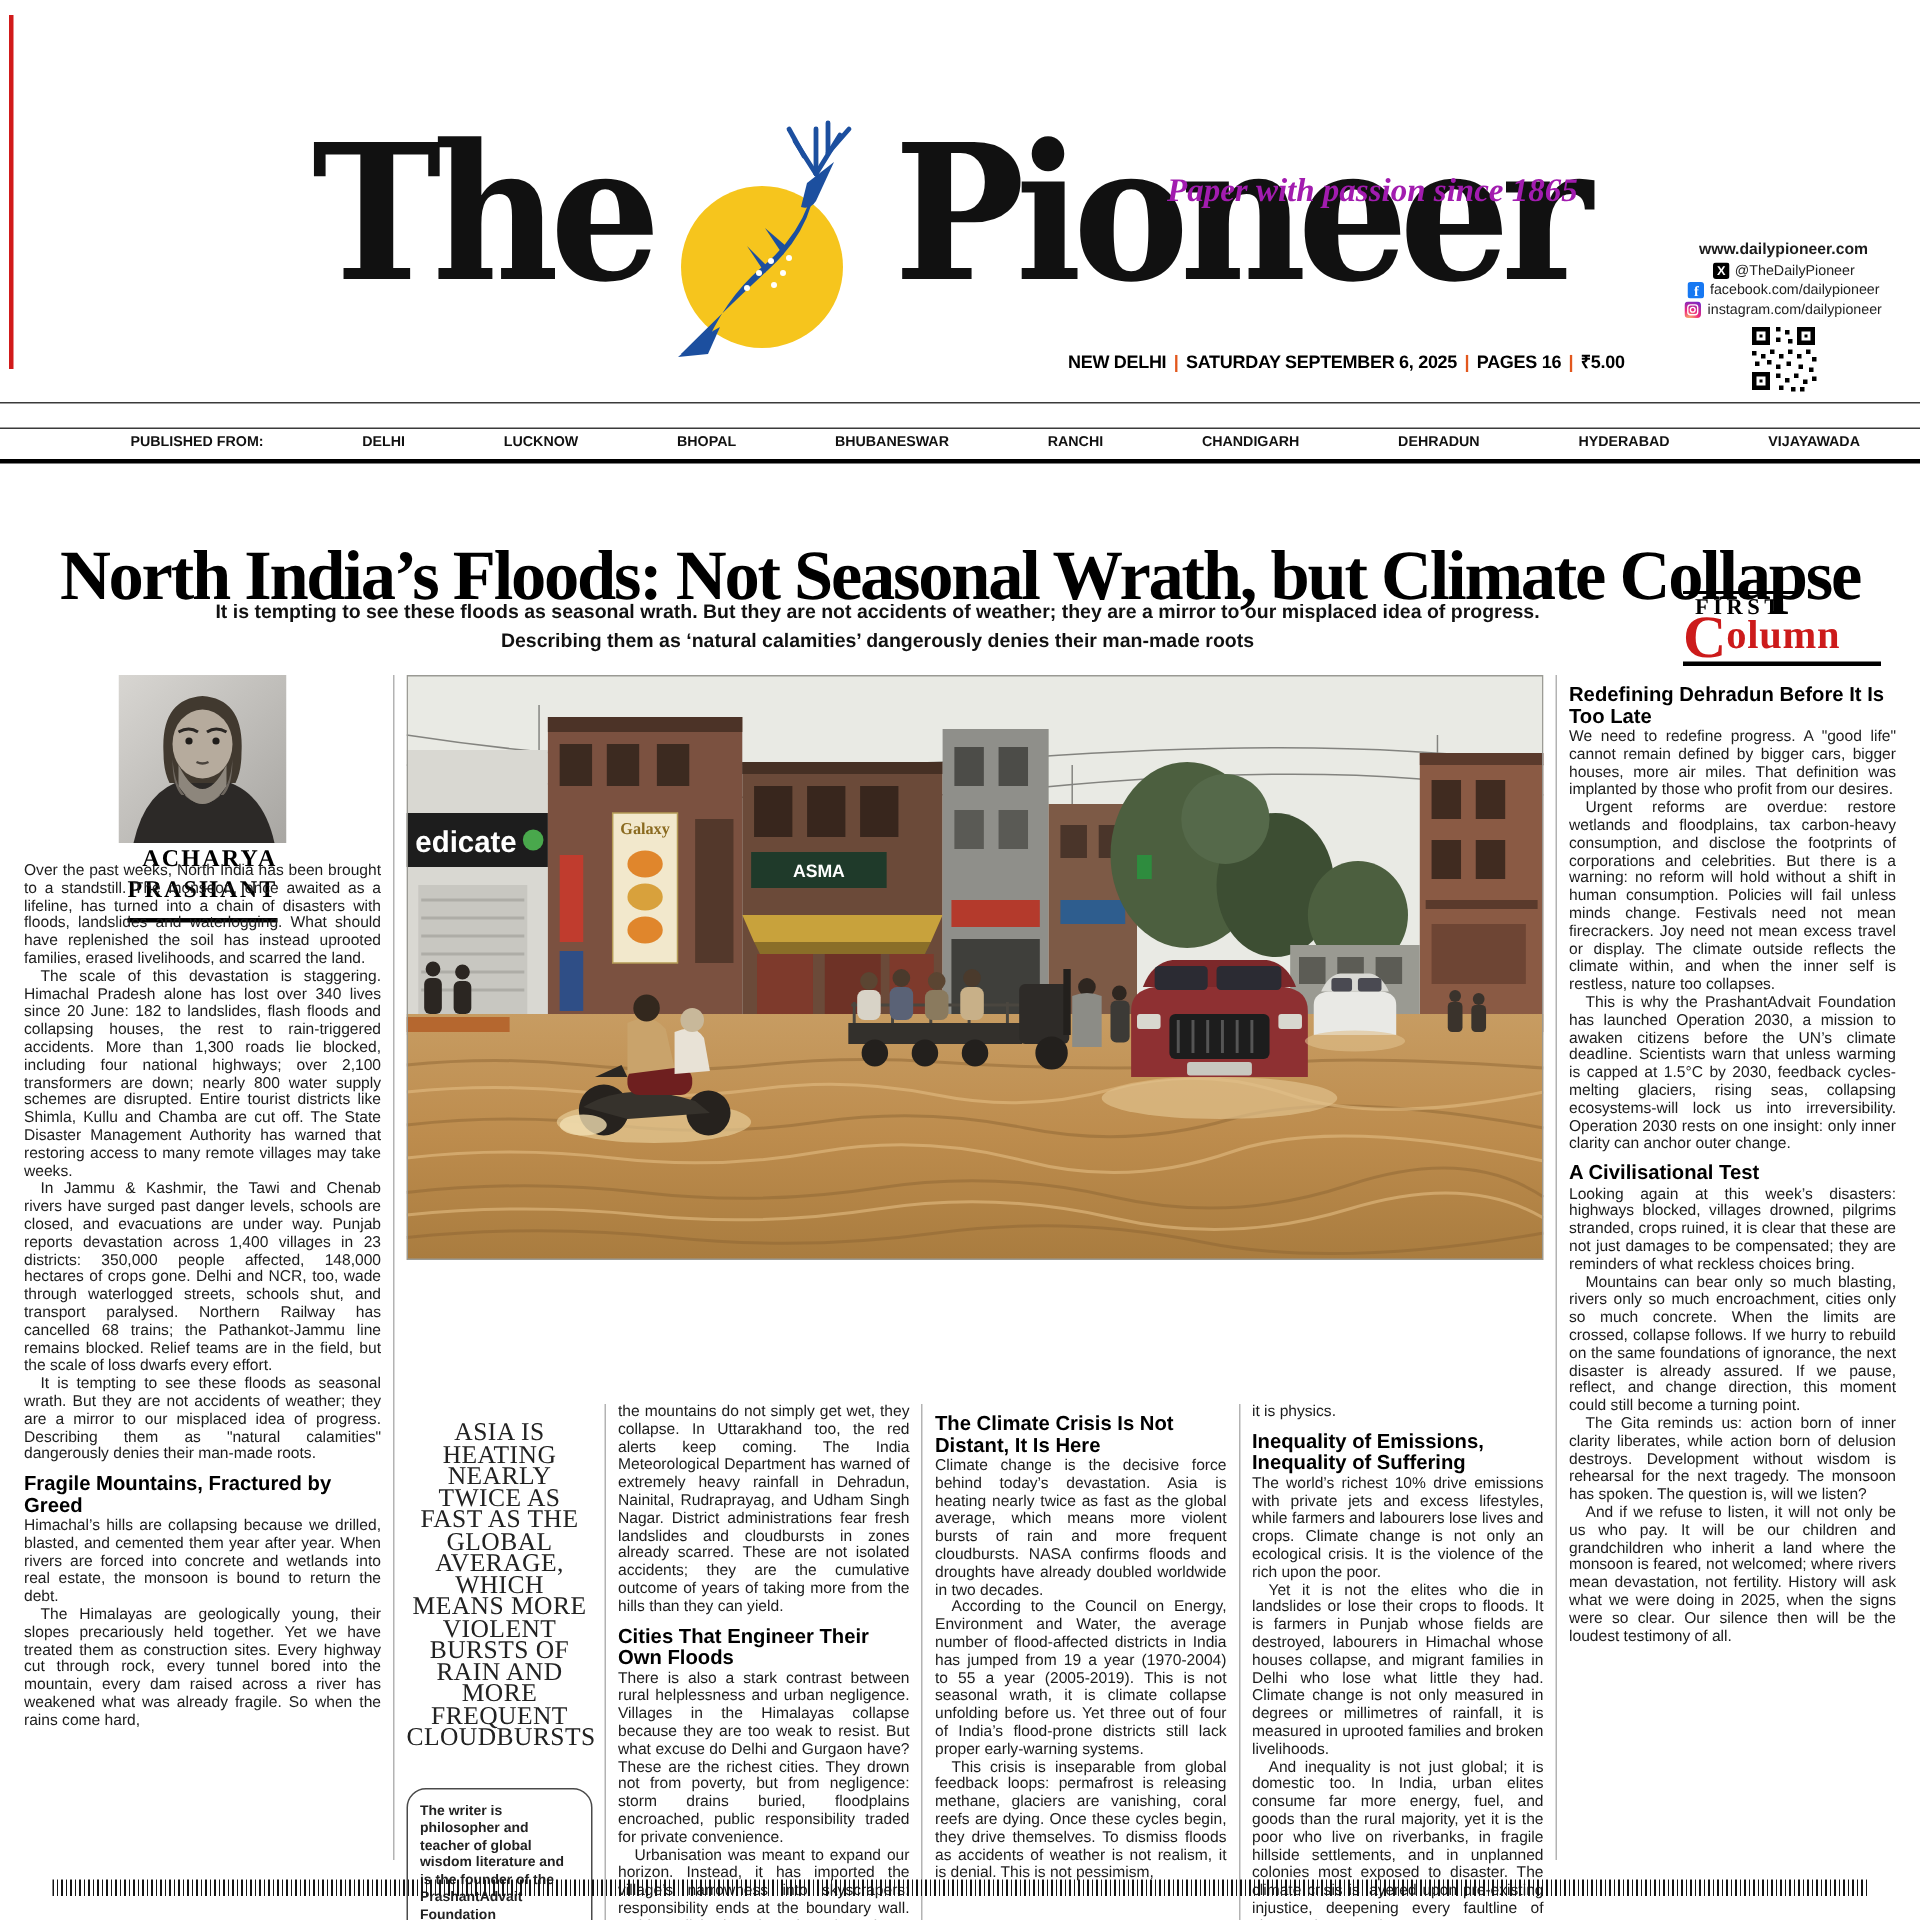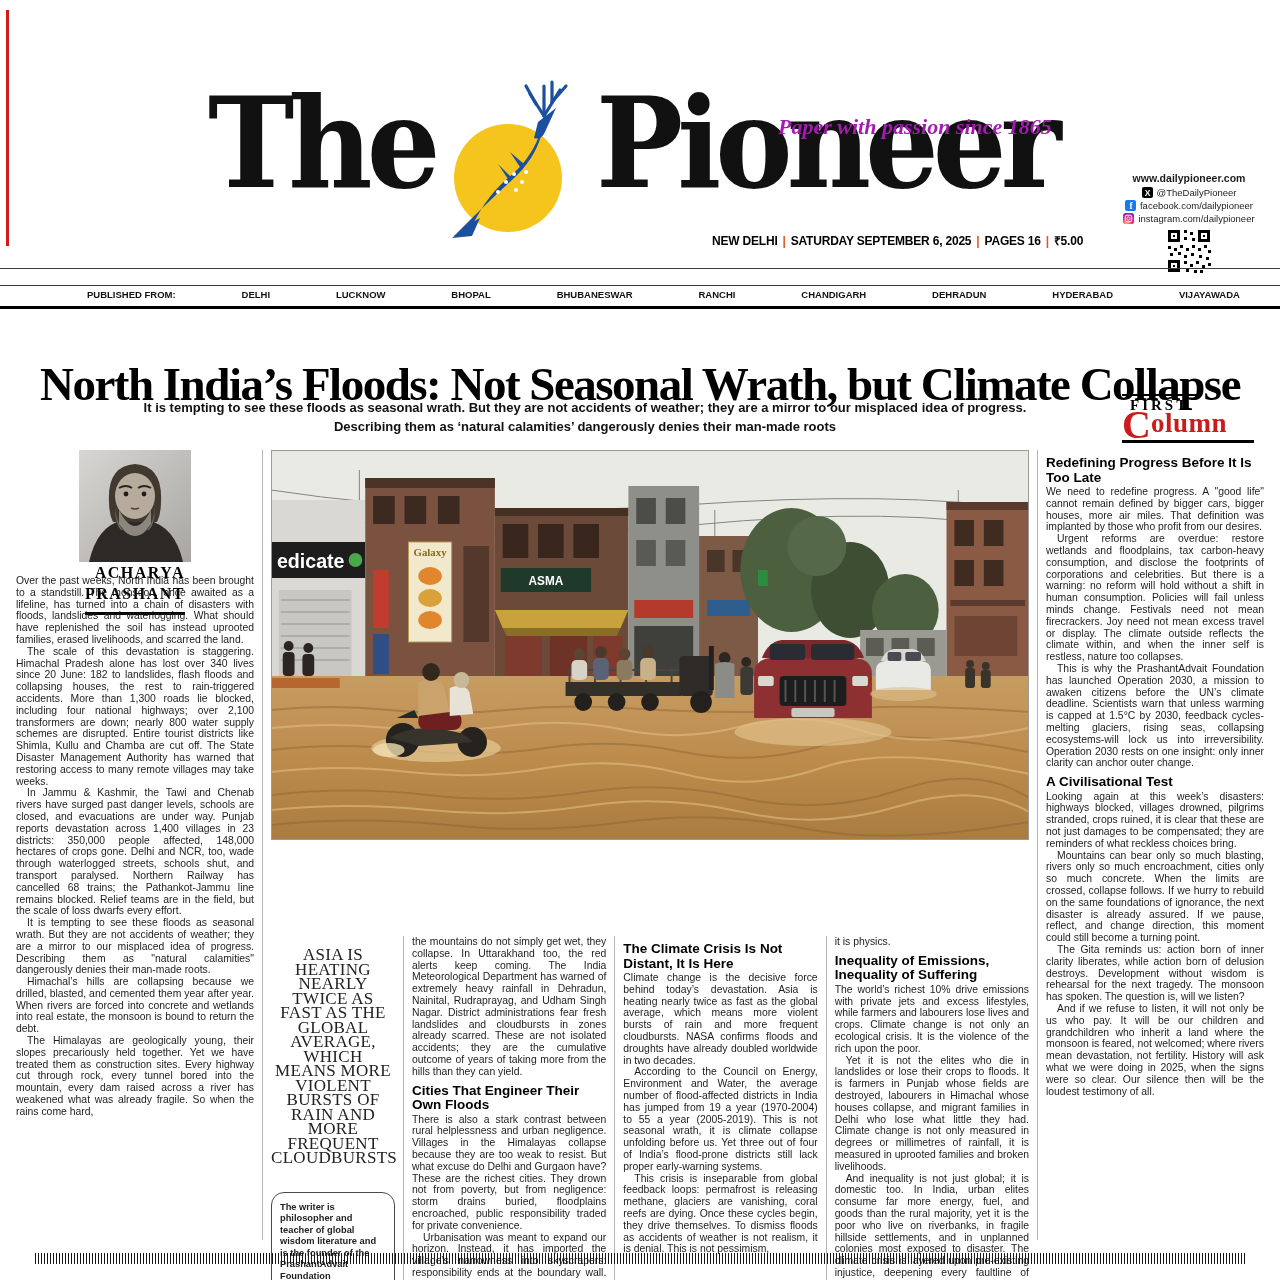--- a/index.html
+++ b/index.html
@@ -14,21 +14,21 @@
         transform:scaleY(1.08);transform-origin:top left;}
   .m-the{left:208px;top:8px;}
   .m-pioneer{left:596px;top:8px;}
   .m-logo{position:absolute;left:428px;top:6px;}
   .m-tagline{position:absolute;left:778px;top:42px;font-family:"Liberation Serif",serif;
         font-style:italic;font-weight:bold;font-size:22px;color:#a21caf;}
   .m-dateline{position:absolute;left:712px;top:160px;font-size:12px;font-weight:bold;
         letter-spacing:-0.2px;color:#000;white-space:nowrap;}
   .m-dateline .sep{color:#e2571d;padding:0 5px;font-weight:bold;}
   .m-social{position:absolute;right:12px;top:88px;width:158px;text-align:center;}
-  .m-web{font-size:10.5px;font-weight:bold;margin-bottom:3px;margin-top:12px;}
+  .m-web{font-size:10.5px;font-weight:bold;margin-bottom:3px;}
   .s-row{display:flex;align-items:center;justify-content:center;gap:4px;font-size:9.5px;
         color:#222;margin-top:2px;}
   .s-row svg{display:block;}
   .m-qr{margin-top:4px;}
 
   
   .rule{position:absolute;left:0;right:0;background:#3a3a3a;}
   .r1{top:268px;height:1px;}
   .r2{top:285px;height:1px;}
   .r3{top:306px;height:3px;background:#000;}
@@ -265,20 +265,21 @@
         <div class="author-name">
           <div>ACHARYA</div>
           <div>PRASHANT</div>
         </div>
       </div>
       <div class="body">
         <p>Over the past weeks, North India has been brought to a standstill. The monsoon, once awaited as a lifeline, has turned into a chain of disasters with floods, landslides and waterlogging. What should have replenished the soil has instead uprooted families, erased livelihoods, and scarred the land.</p>
         <p>The scale of this devastation is staggering. Himachal Pradesh alone has lost over 340 lives since 20 June: 182 to landslides, flash floods and collapsing houses, the rest to rain-triggered accidents. More than 1,300 roads lie blocked, including four national highways; over 2,100 transformers are down; nearly 800 water supply schemes are disrupted. Entire tourist districts like Shimla, Kullu and Chamba are cut off. The State Disaster Management Authority has warned that restoring access to many remote villages may take weeks.</p>
         <p>In Jammu &amp; Kashmir, the Tawi and Chenab rivers have surged past danger levels, schools are closed, and evacuations are under way. Punjab reports devastation across 1,400 villages in 23 districts: 350,000 people affected, 148,000 hectares of crops gone. Delhi and NCR, too, wade through waterlogged streets, schools shut, and transport paralysed. Northern Railway has cancelled 68 trains; the Pathankot-Jammu line remains blocked. Relief teams are in the field, but the scale of loss dwarfs every effort.</p>
         <p>It is tempting to see these floods as seasonal wrath. But they are not accidents of weather; they are a mirror to our misplaced idea of progress. Describing them as "natural calamities" dangerously denies their man-made roots.</p>
+        <h3>Fragile Mountains, Fractured by Greed</h3>
         <p>Himachal’s hills are collapsing because we drilled, blasted, and cemented them year after year. When rivers are forced into concrete and wetlands into real estate, the monsoon is bound to return the debt.</p>
         <p>The Himalayas are geologically young, their slopes precariously held together. Yet we have treated them as construction sites. Every highway cut through rock, every tunnel bored into the mountain, every dam raised across a river has weakened what was already fragile. So when the rains come hard,</p>
       </div>
     </section>
 
     <div class="vdiv"></div>
 
     <section class="middle">
       <div class="photo">
         <svg width="100%" height="390" viewBox="0 0 772 390" preserveAspectRatio="none">
@@ -532,21 +533,21 @@
           <p>The world’s richest 10% drive emissions with private jets and excess lifestyles, while farmers and labourers lose lives and crops. Climate change is not only an ecological crisis. It is the violence of the rich upon the poor.</p>
           <p>Yet it is not the elites who die in landslides or lose their crops to floods. It is farmers in Punjab whose fields are destroyed, labourers in Himachal whose houses collapse, and migrant families in Delhi who lose what little they had. Climate change is not only measured in degrees or millimetres of rainfall, it is measured in uprooted families and broken livelihoods.</p>
           <p>And inequality is not just global; it is domestic too. In India, urban elites consume far more energy, fuel, and goods than the rural majority, yet it is the poor who live on riverbanks, in fragile hillside settlements, and in unplanned colonies most exposed to disaster. The climate crisis is layered upon pre-existing injustice, deepening every faultline of class and geography.</p>
         </div>
       </div>
     </section>
 
     <div class="vdiv"></div>
 
     <section class="col5 body">
-      <h3>Redefining Progress Before It Is Too Late</h3>
+      <h3>Redefining Dehradun Before It Is Too Late</h3>
       <p>We need to redefine progress. A "good life" cannot remain defined by bigger cars, bigger houses, more air miles. That definition was implanted by those who profit from our desires.</p>
       <p>Urgent reforms are overdue: restore wetlands and floodplains, tax carbon-heavy consumption, and disclose the footprints of corporations and celebrities. But there is a warning: no reform will hold without a shift in human consumption. Policies will fail unless minds change. Festivals need not mean firecrackers. Joy need not mean excess travel or display. The climate outside reflects the climate within, and when the inner self is restless, nature too collapses.</p>
       <p>This is why the PrashantAdvait Foundation has launched Operation 2030, a mission to awaken citizens before the UN’s climate deadline. Scientists warn that unless warming is capped at 1.5°C by 2030, feedback cycles-melting glaciers, rising seas, collapsing ecosystems-will lock us into irreversibility. Operation 2030 rests on one insight: only inner clarity can anchor outer change.</p>
       <h3 class="mid">A Civilisational Test</h3>
       <p>Looking again at this week’s disasters: highways blocked, villages drowned, pilgrims stranded, crops ruined, it is clear that these are not just damages to be compensated; they are reminders of what reckless choices bring.</p>
       <p>Mountains can bear only so much blasting, rivers only so much encroachment, cities only so much concrete. When the limits are crossed, collapse follows. If we hurry to rebuild on the same foundations of ignorance, the next disaster is already assured. If we pause, reflect, and change direction, this moment could still become a turning point.</p>
       <p>The Gita reminds us: action born of inner clarity liberates, while action born of delusion destroys. Development without wisdom is rehearsal for the next tragedy. The monsoon has spoken. The question is, will we listen?</p>
       <p>And if we refuse to listen, it will not only be us who pay. It will be our children and grandchildren who inherit a land where the monsoon is feared, not welcomed; where rivers mean devastation, not fertility. History will ask what we were doing in 2025, when the signs were so clear. Our silence then will be the loudest testimony of all.</p>
     </section>
   </main>

